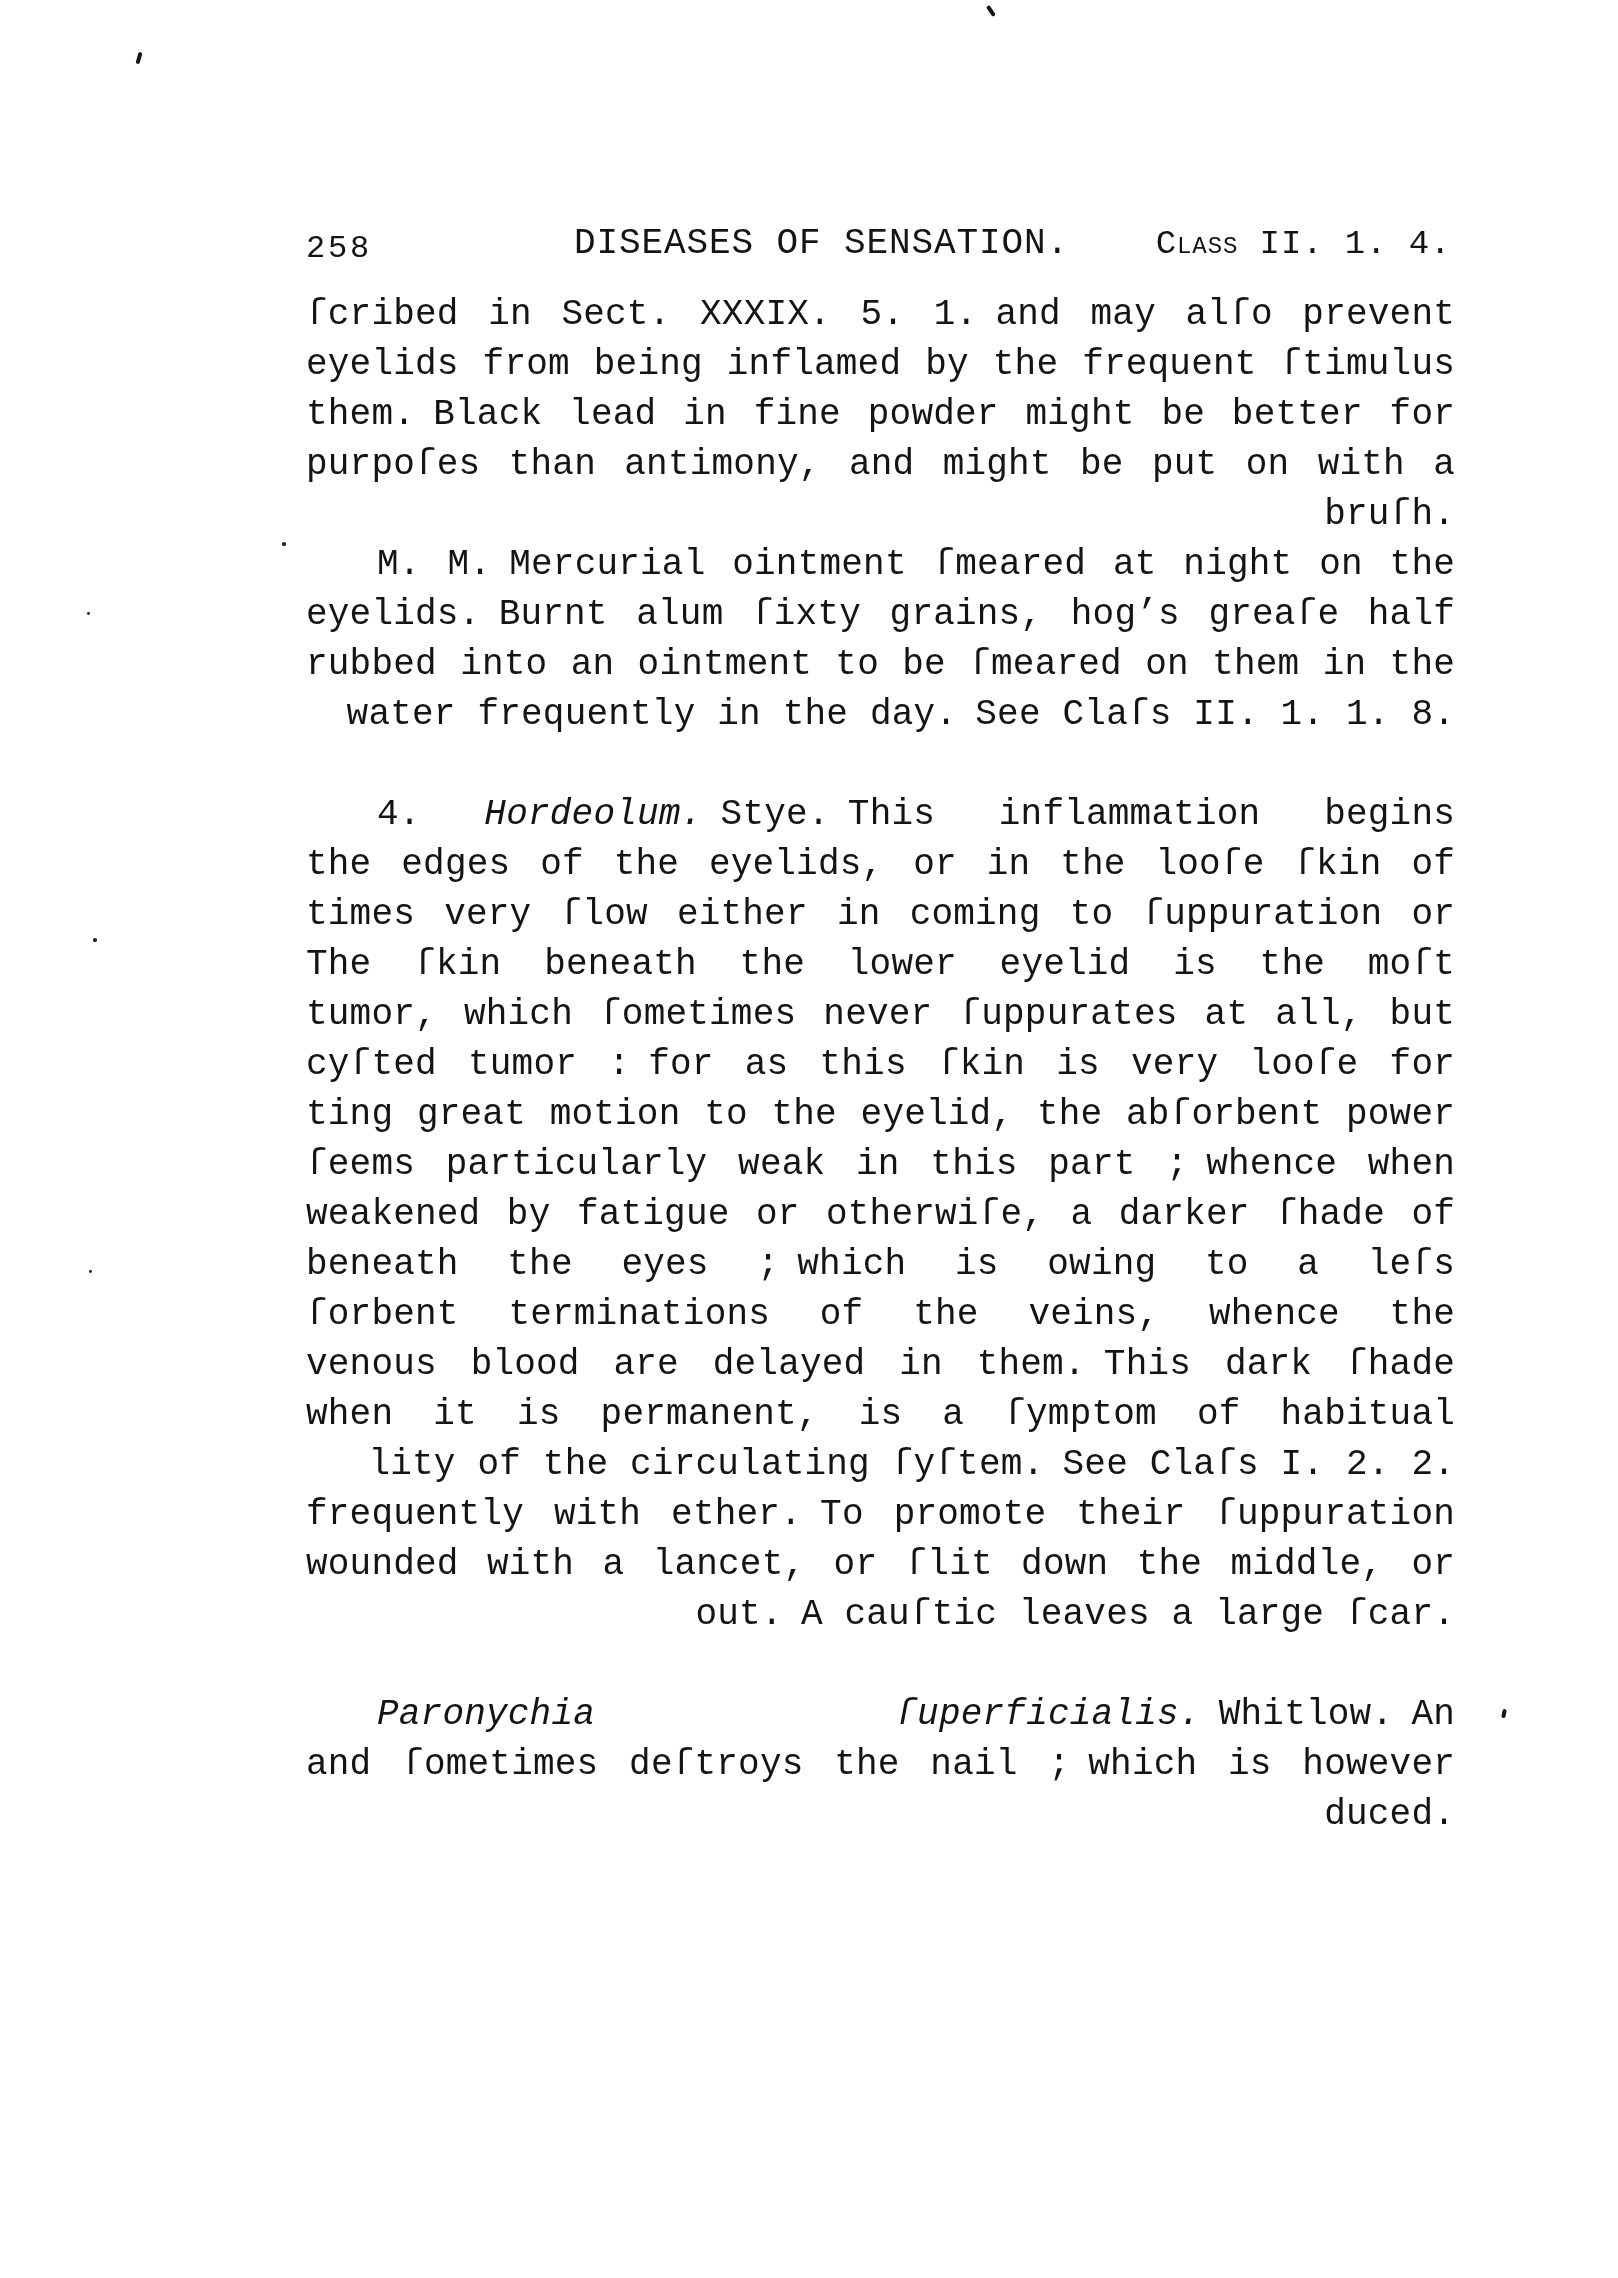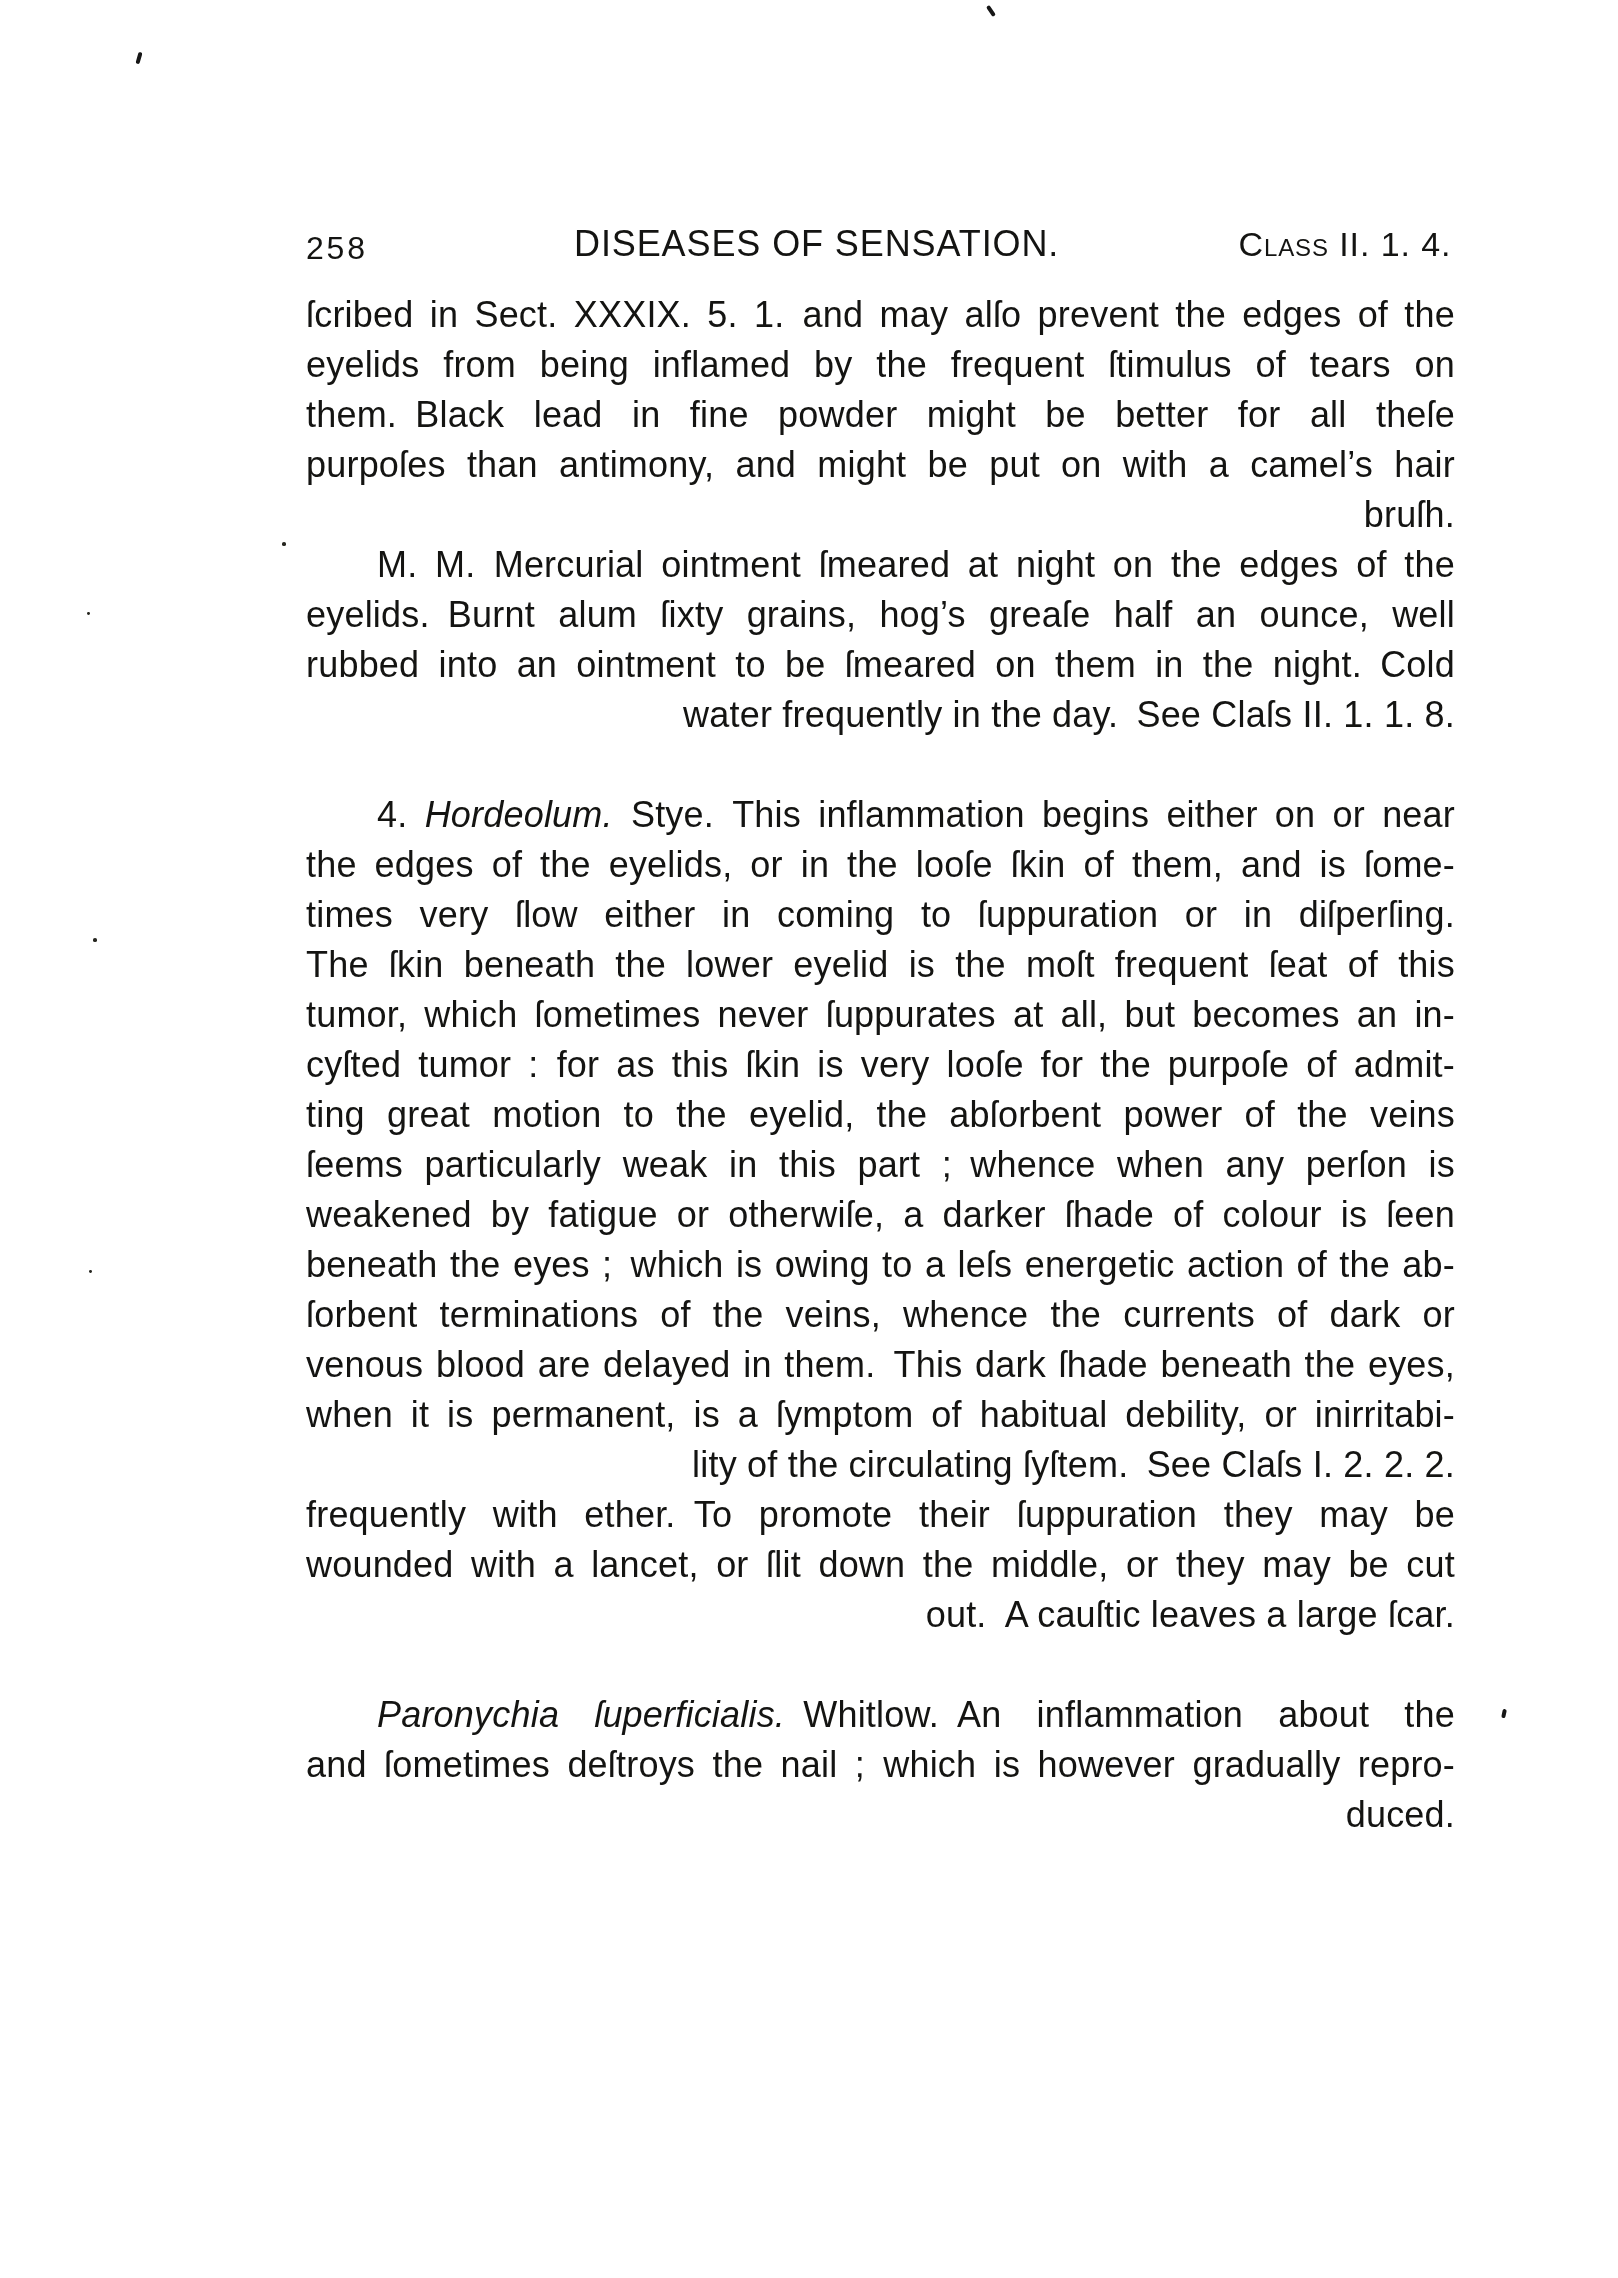--- a/index.html
+++ b/index.html
@@ -3,21 +3,21 @@
 <meta charset="utf-8">
 <style>
   * { box-sizing: border-box; }
   html, body { margin: 0; padding: 0; background: #ffffff; }
   .page {
     position: relative;
     width: 1619px;
     height: 1830px;
     background: #ffffff;
     color: #141412;
-    font-family: Liberation Sans, sans-serif;
+    font-family: Liberation Mono, monospace;
     overflow: hidden;
   }
   
   .header { position: absolute; left: 306px; top: 221px; width: 1149px; height: 60px; }
   .pagenum { position: absolute; left: 0; top: 9.4px; font-size: 32px; letter-spacing: 2.8px; }
   .title { position: absolute; left: 268px; top: 1.9px; font-size: 36px; letter-spacing: 0.9px; white-space: nowrap; }
   .section-label { position: absolute; right: 3.7px; top: 3.7px; font-size: 34px; white-space: nowrap; font-variant: small-caps; letter-spacing: 0.9px; }
   
   .content {
     position: absolute; left: 306px; top: 290px; width: 1149px;

